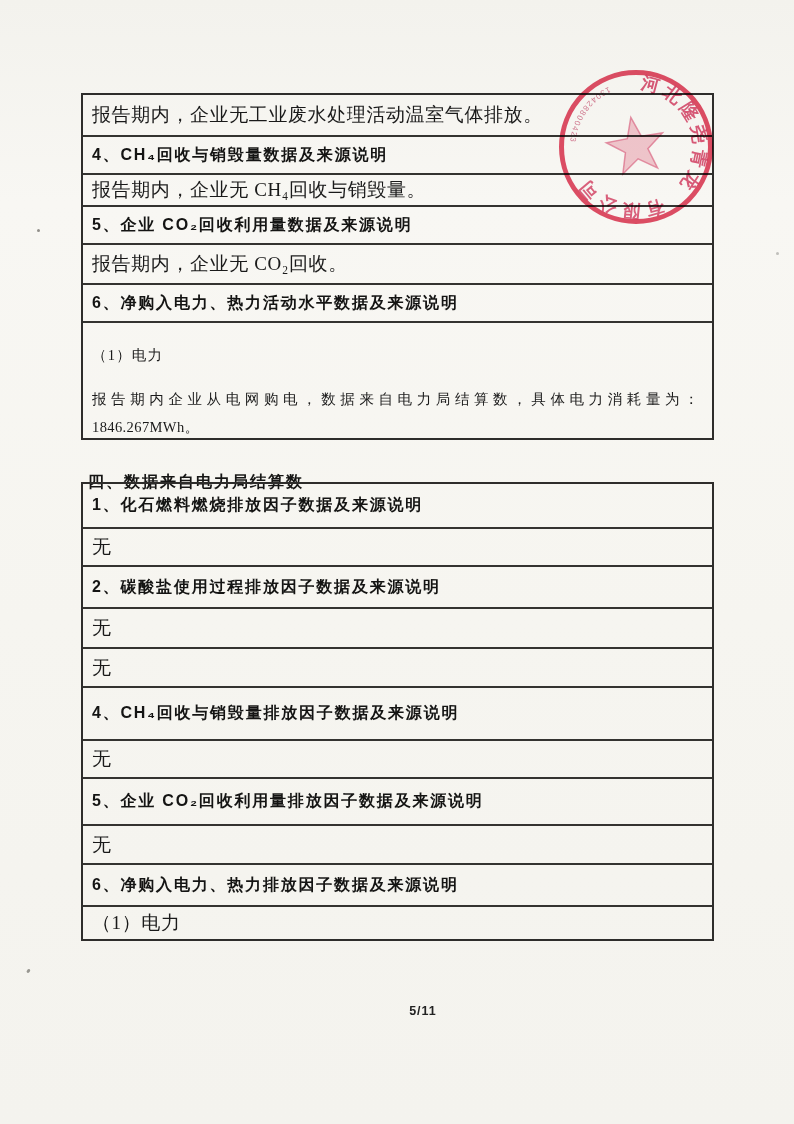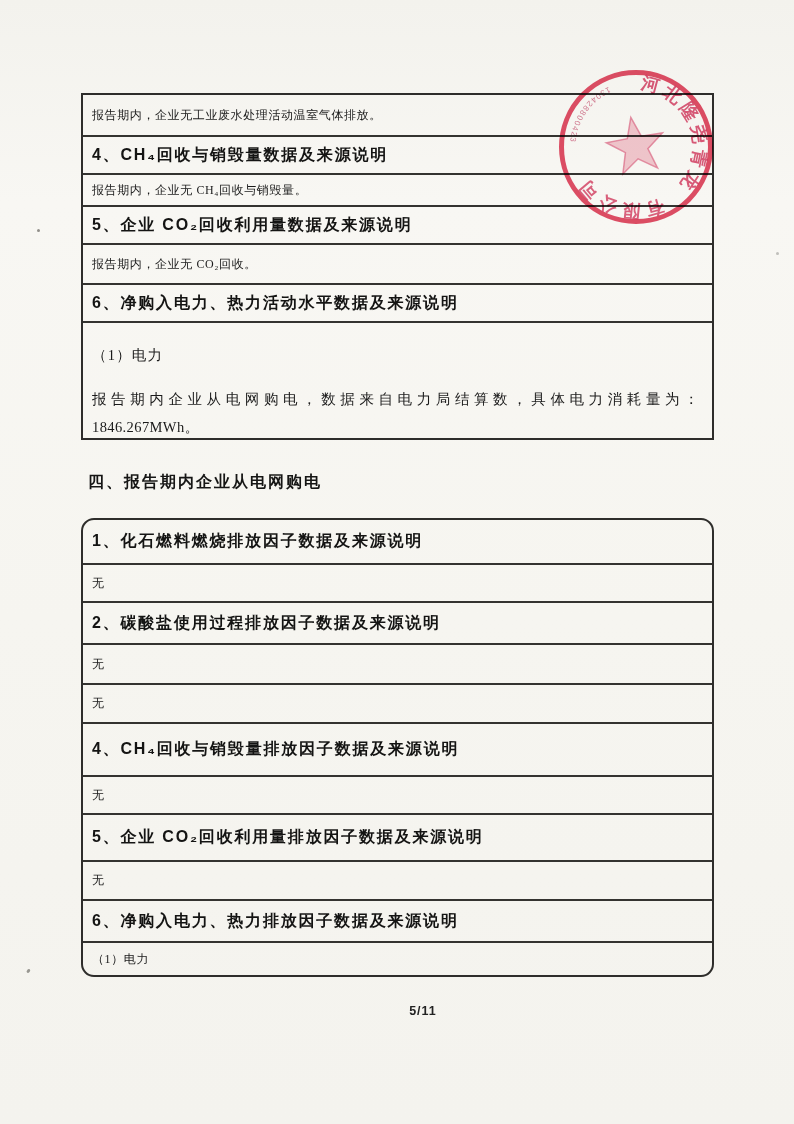--- a/index.html
+++ b/index.html
@@ -14,21 +14,21 @@
     border:2px solid #2e2d2b;box-sizing:border-box;
     background:transparent;
   }
   .t-row{
     box-sizing:border-box;display:flex;align-items:center;
     padding:0 9px;border-top:2px solid #343330;
   }
   .t-row:first-child{border-top:none;}
   .t-row.body span{
     font-family:"Liberation Serif","DejaVu Serif",serif;
-    font-size:12px;letter-spacing:0.6px;
+    font-size:19px;letter-spacing:0.6px;
   }
   .t-row.header span{
     font-family:"Liberation Sans","DejaVu Sans",sans-serif;
     font-weight:bold;font-size:16px;letter-spacing:1.8px;color:#141413;
   }
   .t-row.tall{display:block;padding:22px 9px 0 9px;}
   .t-row.tall .line{
     line-height:20px;font-size:14.5px;letter-spacing:0.6px;
     font-family:"Liberation Serif","DejaVu Serif",serif;
   }
@@ -77,23 +77,23 @@
   <div class="t-row header" style="height:38px">
     <span>6、净购入电力、热力活动水平数据及来源说明</span>
   </div>
   <div class="t-row tall" style="height:117px">
     <div class="line sub">（1）电力</div>
     <div class="line spread">报告期内企业从电网购电，数据来自电力局结算数，具体电力消耗量为：</div>
     <div class="line value">1846.267MWh。</div>
   </div>
 </div>
 
-<div class="section-heading">四、报告期内企业从电网购电</div>
+<div class="section-heading">四、数据来自电力局结算数</div>
 
-<div class="doc-table" style="top:518px;border-radius:13px;">
+<div class="doc-table" style="top:482px;">
   <div class="t-row header" style="height:43px">
     <span>1、化石燃料燃烧排放因子数据及来源说明</span>
   </div>
   <div class="t-row body" style="height:38px">
     <span>无</span>
   </div>
   <div class="t-row header" style="height:42px">
     <span>2、碳酸盐使用过程排放因子数据及来源说明</span>
   </div>
   <div class="t-row body" style="height:40px">

